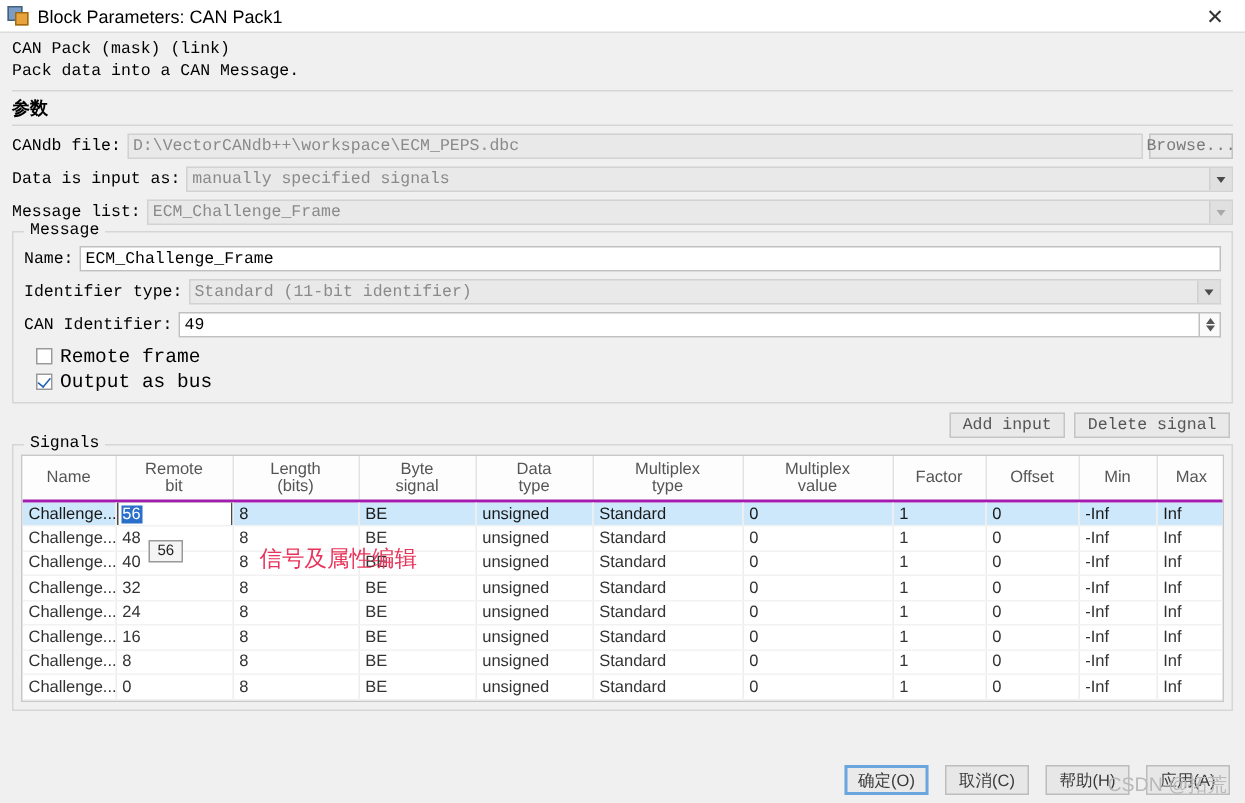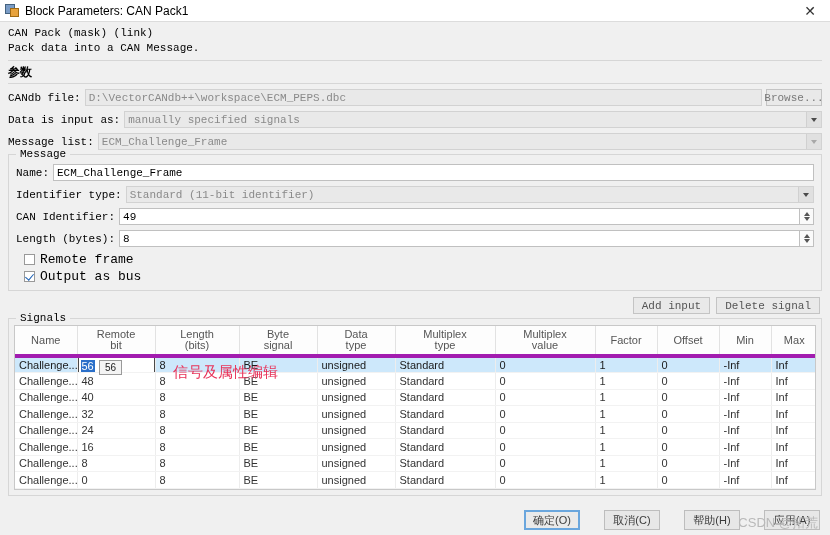--- a/index.html
+++ b/index.html
@@ -141,21 +141,21 @@
   
   .table-wrap {
     margin: 0 8px;
     border:1px solid #c8c8c8; background:#fff;
     overflow:hidden;
   }
   table { border-collapse:collapse; width:100%; table-layout:fixed; }
   thead th {
     background:#fdfdfd;
     border-right:1px solid #e2e2e2;
-    border-bottom:4px solid #a21caf;
+    border-bottom:2px solid #a21caf;
     font-weight:normal;
     color:#555;
     font-size:11px;
     height:30px;
     vertical-align:middle;
     line-height:11px;
     font-family:"Liberation Sans", sans-serif;
   }
   thead th:last-child { border-right:none; }
   tbody td {
@@ -199,21 +199,21 @@
     font-size:15px;
     font-family:"Liberation Sans", sans-serif;
     z-index:30; white-space:nowrap;margin-left:44px;
   }
 
   
   .footer {
     position:absolute; left:0; right:0; bottom:0;
     height:30px;
     display:flex; align-items:center; justify-content:flex-end;
-    padding-right:10px; gap:24px;
+    padding-right:10px; gap:11px;
   }
   .fbtn {
     min-width:56px; height:20px;
     background:#e7e7e7; border:1px solid #bdbdbd;
     font-family:"Liberation Sans", sans-serif;
     font-size:11px; color:#3b3b3b;
     display:inline-flex; align-items:center; justify-content:center;
     cursor:default;
   }
   .fbtn.default { border:2px solid #6aa6dd; background:#eaeaea; }
@@ -301,30 +301,20 @@
     <span class="lab">CAN Identifier:</span>
     <span class="field">
       <span>49</span>
     </span>
     <span class="spinner">
       <i class="up"></i>
       <i class="dn"></i>
     </span>
   </div>
 
-  <div class="row">
-    <span class="lab">Length (bytes):</span>
-    <span class="field">
-      <span>8</span>
-    </span>
-    <span class="spinner">
-      <i class="up"></i>
-      <i class="dn"></i>
-    </span>
-  </div>
 
   <div class="cbrow">
     <span class="cbox" id="cb-remote"></span>
     <span class="cblab">Remote frame</span>
   </div>
 
   <div class="cbrow">
     <span class="cbox checked" id="cb-bus"></span>
     <span class="cblab">Output as bus</span>
   </div>

